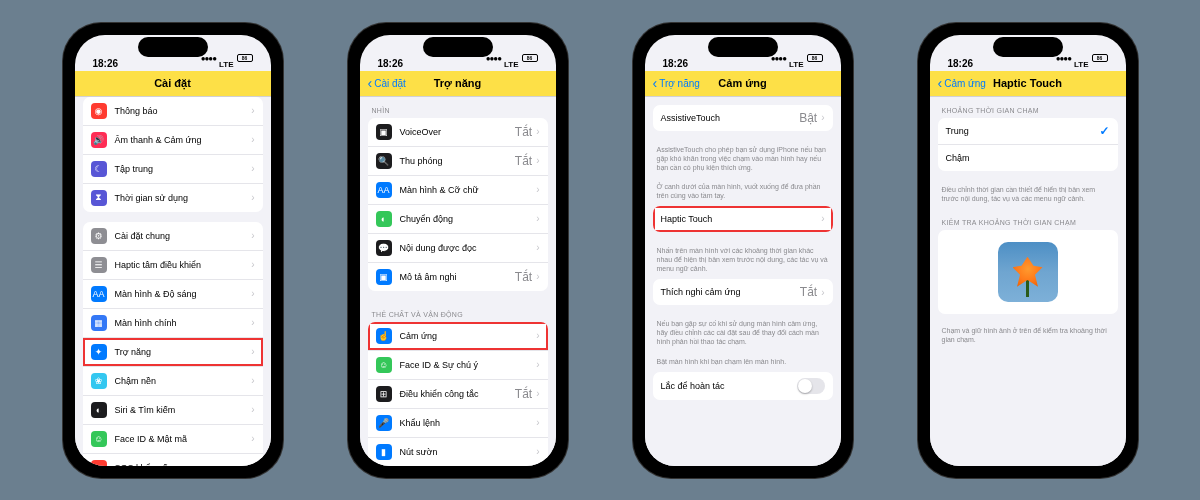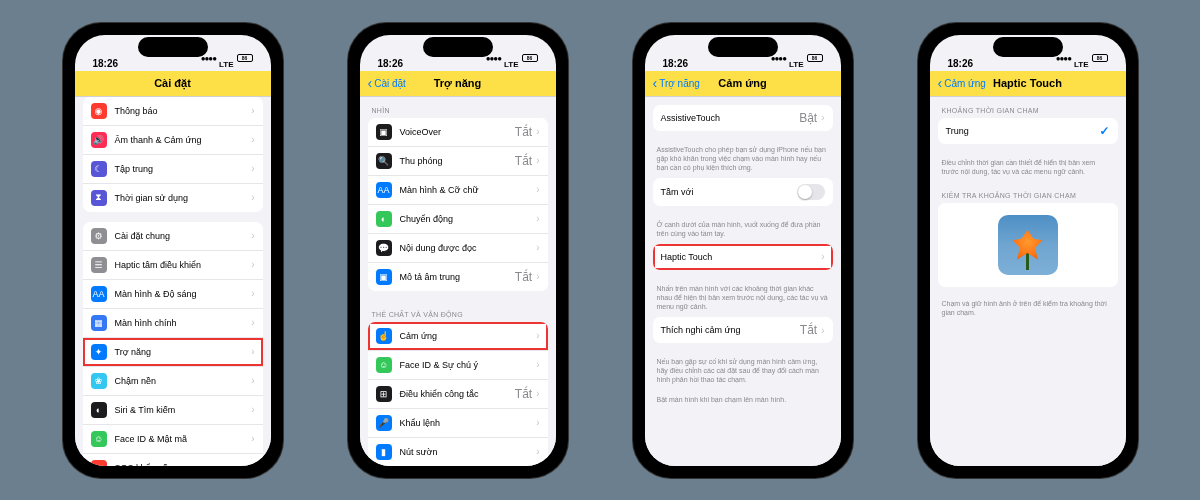--- a/index.html
+++ b/index.html
@@ -309,21 +309,21 @@
             <span class="row-label">Chuyển động</span>
             <span class="chevron">›</span>
           </div>
           <div class="row">
             <div class="icon-box" style="background: rgb(28, 28, 30); font-size: 9px;">💬</div>
             <span class="row-label">Nội dung được đọc</span>
             <span class="chevron">›</span>
           </div>
           <div class="row">
             <div class="icon-box" style="background: rgb(0, 122, 255); font-size: 9px;">▣</div>
-            <span class="row-label">Mô tả âm trung</span>
+            <span class="row-label">Mô tả âm nghi</span>
             <span class="row-value">Tắt</span>
             <span class="chevron">›</span>
           </div>
         </div>
       <div class="section-header">THỂ CHẤT VÀ VẬN ĐỘNG</div>
       <div class="group" id="p2g2">
           <div class="row highlight">
             <div class="icon-box" style="background: rgb(0, 122, 255); font-size: 9px;">☝</div>
             <span class="row-label">Cảm ứng</span>
             <span class="chevron">›</span>
@@ -378,43 +378,43 @@
     <div class="content">
       <div style="height:8px"></div>
       <div class="group">
         <div class="row">
           <span class="row-label">AssistiveTouch</span>
           <span class="row-value">Bật</span>
           <span class="chevron">›</span>
         </div>
       </div>
       <div class="section-footer">AssistiveTouch cho phép bạn sử dụng iPhone nếu bạn gặp khó khăn trong việc chạm vào màn hình hay nếu bạn cần có phụ kiện thích ứng.</div>
-      <div class="group">
-        <div class="row">
-          <span class="row-label">Tầm với</span>
-          <div class="toggle"></div>
-        </div>
-      </div>
       <div class="section-footer">Ở canh dưới của màn hình, vuốt xuống để đưa phần trên cùng vào tầm tay.</div>
       <div class="group">
         <div class="row highlight">
           <span class="row-label">Haptic Touch</span>
           <span class="chevron">›</span>
         </div>
       </div>
       <div class="section-footer">Nhấn trên màn hình với các khoảng thời gian khác nhau để hiện thị bản xem trước nội dung, các tác vụ và menu ngữ cảnh.</div>
       <div class="group">
         <div class="row">
           <span class="row-label">Thích nghi cảm ứng</span>
           <span class="row-value">Tắt</span>
           <span class="chevron">›</span>
         </div>
       </div>
       <div class="section-footer">Nếu bạn gặp sự cố khi sử dụng màn hình cảm ứng, hãy điều chỉnh các cài đặt sau để thay đổi cách màn hình phản hồi thao tác chạm.</div>
       <div class="section-footer">Bật màn hình khi bạn chạm lên màn hình.</div>
+      <div class="group">
+        <div class="row">
+          <span class="row-label">Lắc để hoàn tác</span>
+          <div class="toggle"></div>
+        </div>
+      </div>
 
     </div>
   </div>
 </div>
 
 <div class="phone">
   <div class="notch"></div>
   <div class="screen">
     <div class="status-bar">
       <span>18:26</span>
@@ -431,20 +431,23 @@
       </div>
       <span class="nav-title">Haptic Touch</span>
     </div>
     <div class="content">
       <div class="section-header">KHOẢNG THỜI GIAN CHẠM</div>
       <div class="group">
         <div class="row">
           <span class="row-label">Trung</span>
           <span class="check">✓</span>
         </div>
+        <div class="row">
+          <span class="row-label">Chậm</span>
+        </div>
       </div>
       <div class="section-footer">Điều chỉnh thời gian cần thiết để hiển thị bản xem trước nội dung, tác vụ và các menu ngữ cảnh.</div>
       <div class="section-header">KIỂM TRA KHOẢNG THỜI GIAN CHẠM</div>
       <div class="preview-box">
         <div class="preview-img">
           <div class="stem"></div>
           <div class="flower"></div>
         </div>
       </div>
       <div class="section-footer">Chạm và giữ hình ảnh ở trên để kiểm tra khoảng thời gian chạm.</div>

